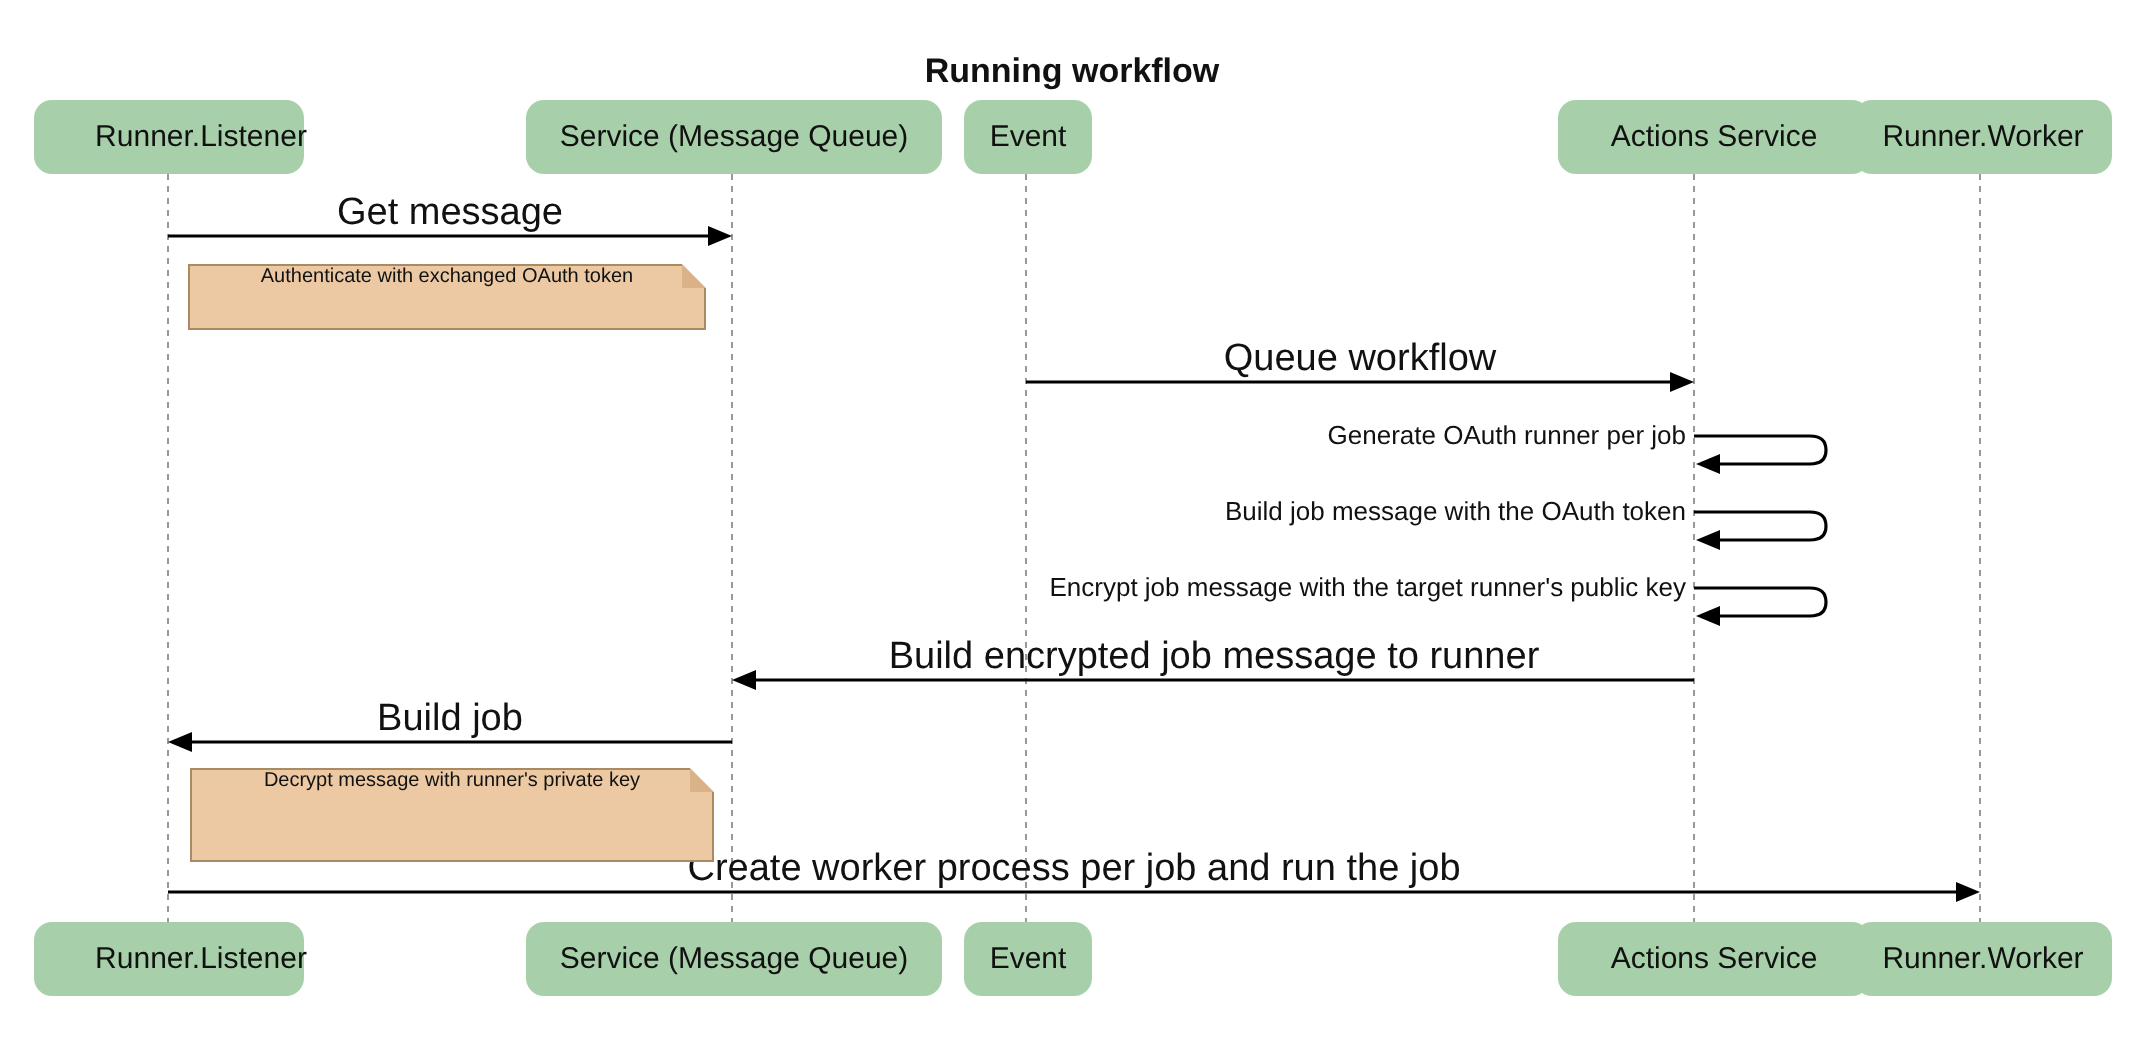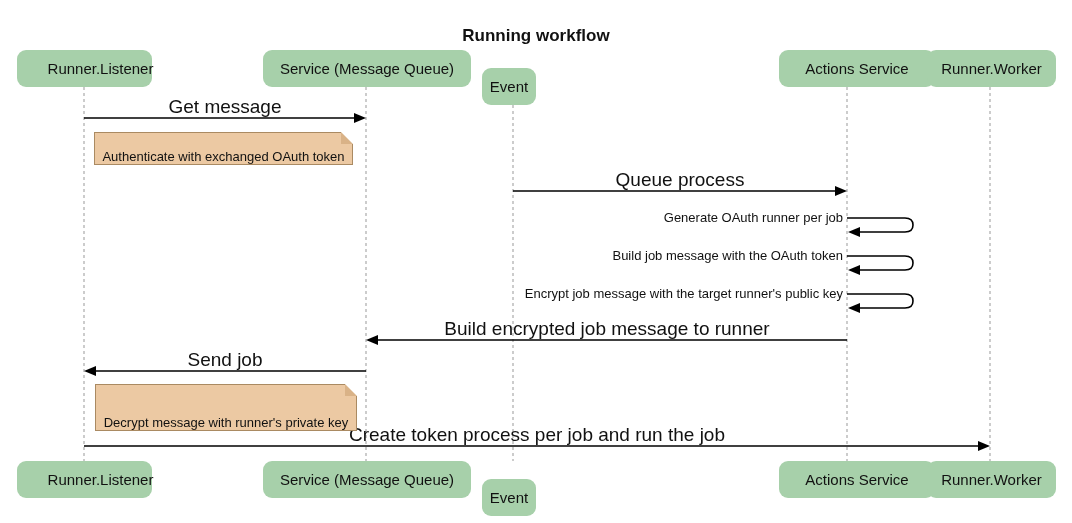--- a/index.html
+++ b/index.html
@@ -17,29 +17,29 @@
   .title{position:absolute;left:0;top:10px;width:100%;text-align:center;
          font-size:17px;font-weight:bold;color:var(--text);margin-top:16px;}
   svg.connectors{position:absolute;left:0;top:0;width:1072px;height:523px;}
   .actor{position:absolute;height:37px;background:var(--actor-fill);border-radius:9px;
          display:flex;align-items:center;justify-content:center;
          font-size:15px;color:var(--text);white-space:nowrap;}
   .row-top .actor{top:50px;}
   .row-bottom .actor{top:461px;}
   .a1{left:17px;width:135px;padding-left:32px;}
   .a2{left:263px;width:208px;}
-  .a3{left:482px;width:54px;margin-top:18px;}
+  .a3{left:482px;width:64px;}
   .a4{left:779px;width:156px;}
   .a5{left:927px;width:129px;}
   .msg{position:absolute;font-size:19px;line-height:14px;color:var(--text);
        white-space:nowrap;transform:translateX(-50%);}
   .msg-right{position:absolute;font-size:13px;line-height:14px;color:var(--text);
        white-space:nowrap;text-align:right;}
   .note{position:absolute;background:var(--note-fill);border:1px solid var(--note-border);
-        font-size:13px;color:var(--text);display:flex;align-items:flex-end;
+        font-size:10px;color:var(--text);display:flex;align-items:flex-start;
         justify-content:center;white-space:nowrap;}
   .fold{position:absolute;top:-1px;right:-1px;width:0;height:0;border-style:solid;
         border-width:0 12px 12px 0;
         border-color:#ffffff #ffffff var(--note-fold) transparent;}
 </style>
 </head>
 <body>
 
 <div class="canvas">
 
@@ -108,27 +108,27 @@
       </div>
     <div class="actor a4">
         <span>Actions Service</span>
       </div>
     <div class="actor a5">
         <span>Runner.Worker</span>
       </div>
   </div>
 
   <div class="msg" style="left:225px;top:100px;">Get message</div>
-  <div class="msg" style="left:680px;top:173px;">Queue process</div>
+  <div class="msg" style="left:680px;top:173px;">Queue workflow</div>
   <div class="msg-right" style="right:229px;top:211px;">Generate OAuth runner per job</div>
   <div class="msg-right" style="right:229px;top:287px;">Encrypt job message with the target runner's public key</div>
   <div class="msg-right" style="right:229px;top:249px;">Build job message with the OAuth token</div>
   <div class="msg" style="left:607px;top:322px;">Build encrypted job message to runner</div>
-  <div class="msg" style="left:225px;top:353px;">Send job</div>
-  <div class="msg" style="left:537px;top:428px;">Create token process per job and run the job</div>
+  <div class="msg" style="left:225px;top:353px;">Build job</div>
+  <div class="msg" style="left:537px;top:428px;">Create worker process per job and run the job</div>
 
   <div class="note" style="left:94px;top:132px;width:259px;height:33px;">
     <span>Authenticate with exchanged OAuth token</span>
     <span class="fold"></span>
   </div>
   <div class="note" style="left:95px;top:384px;width:262px;height:47px;">
     <span>Decrypt message with runner's private key</span>
     <span class="fold"></span>
   </div>
 

